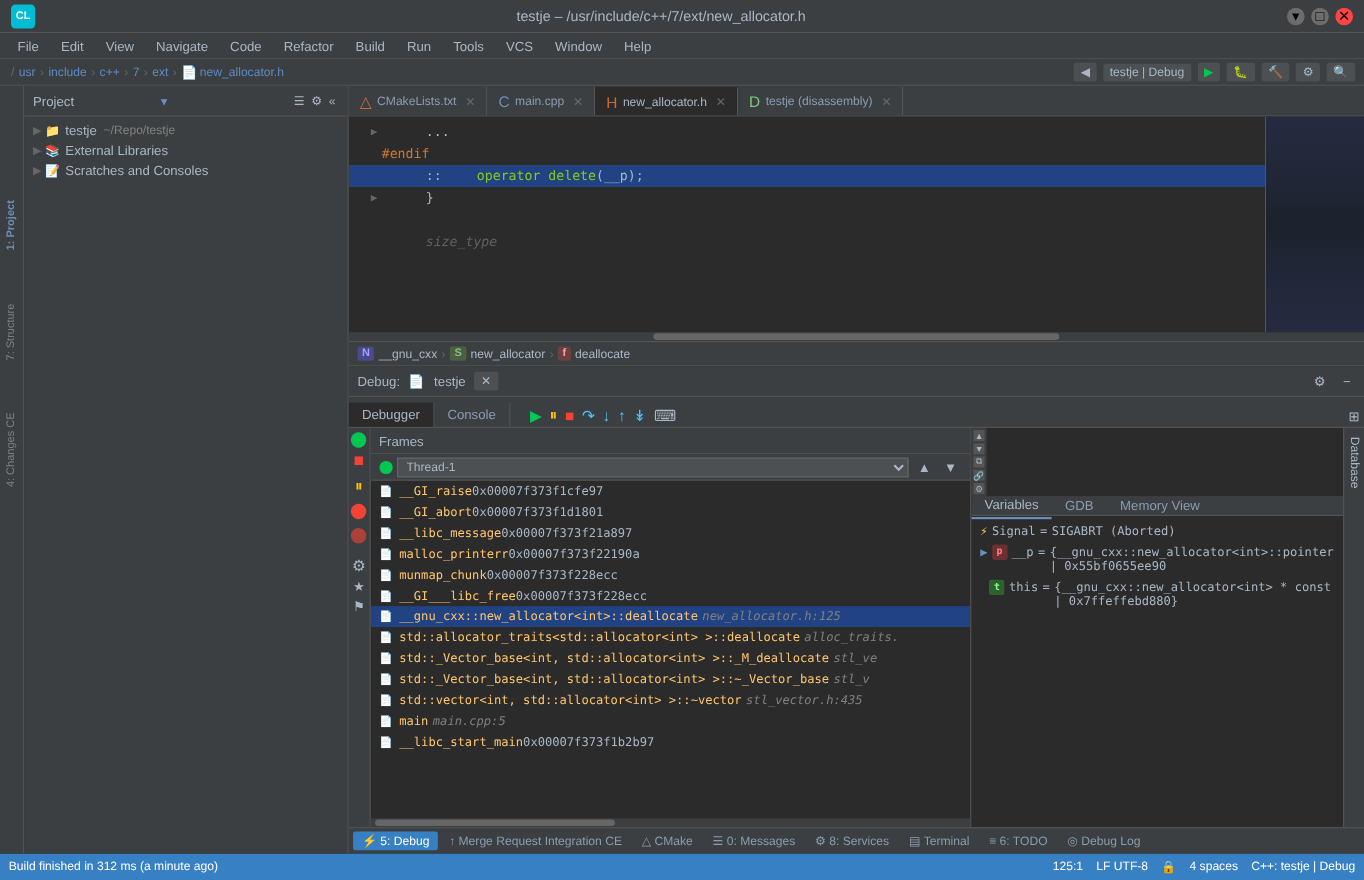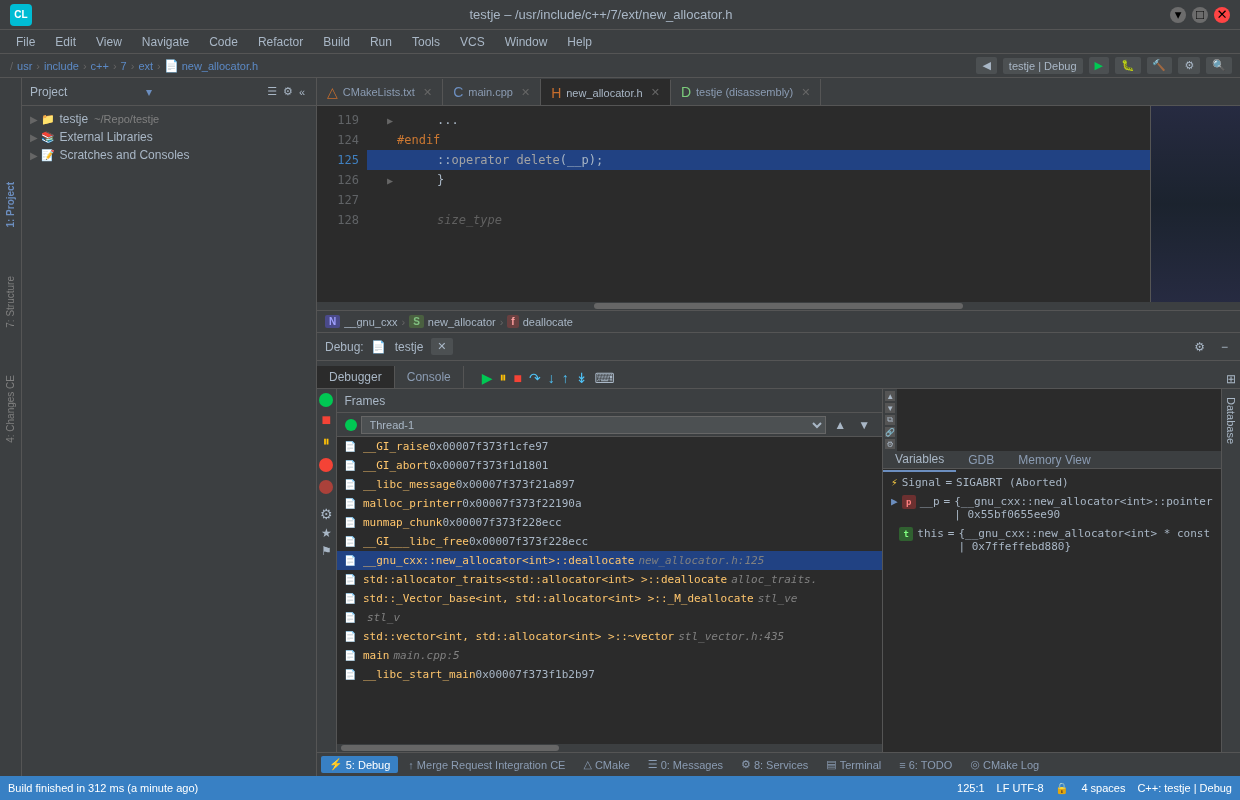--- a/index.html
+++ b/index.html
@@ -53,21 +53,21 @@
     #editor-area { flex: 1; display: flex; flex-direction: column; background: #2b2b2b; }
     #warning-bar { background: #4a4000; color: #d4c06e; padding: 6px 12px; font-size: 12px; border-bottom: 1px solid #6a5c00; display: flex; align-items: center; gap: 8px; }
     #code-area { flex: 1; display: flex; overflow: hidden; position: relative; }
     #line-numbers { width: 50px; background: #2b2b2b; padding: 4px 0; text-align: right; padding-right: 8px; font-size: 12px; font-family: monospace; color: #606366; line-height: 20px; }
     #code-content { flex: 1; padding: 4px 0; font-size: 12px; font-family: monospace; overflow: hidden; }
     .code-line { height: 20px; padding-left: 20px; display: flex; align-items: center; white-space: nowrap; }
     .code-line.active-line { background: #214283; }
     .fold-btn { color: #666; margin-right: 4px; font-size: 10px; cursor: pointer; }
     .kw { color: #cc7832; }
     .op { color: #a9b7c6; }
-    .fn { color: #a3a3a3; }
+    .fn { color: #84cc16; margin-left: 32px; }
     .minimap { position: absolute; right: 0; top: 0; width: 90px; height: 100%; background: #1e1e1e; border-left: 1px solid #555; }
     .minimap-content { background: linear-gradient(180deg, #2a3050 0%, #1a2535 50%, #2a3050 100%); width: 100%; height: 100%; opacity: 0.7; }
     #scrollbar-h { height: 8px; background: #3c3f41; }
 
     
     #code-breadcrumb { height: 22px; background: #3c3f41; display: flex; align-items: center; padding: 0 8px; font-size: 11px; color: #a9b7c6; border-top: 1px solid #555; gap: 4px; }
     .cb-sep { color: #666; }
 
     
     #debug-panel { height: 420px; background: #2b2b2b; border-top: 1px solid #555; display: flex; flex-direction: column; }
@@ -249,28 +249,20 @@
         <span class="tab-dot-dis">D</span>
         <span>testje (disassembly)</span>
         <span class="tab-close">✕</span>
       </div>
     </div>
 
     <div id="editor-area">
 
 
       <div id="code-area">
-        <div id="line-numbers">
-          <div style="height:20px;">119</div>
-          <div style="height:20px;">124</div>
-          <div style="height:20px; color:#4080c0;">125</div>
-          <div style="height:20px;">126</div>
-          <div style="height:20px;">127</div>
-          <div style="height:20px;">128</div>
-        </div>
         <div id="code-content">
           <div class="code-line">
             <span class="fold-btn">▶</span>
             <span style="color:#a9b7c6; padding-left:40px;">...</span>
           </div>
           <div class="code-line">
             <span style="padding-left:10px;"><span class="kw">#endif</span></span>
           </div>
           <div class="code-line active-line">
             <span style="padding-left:50px;"><span class="op">::</span><span class="fn">operator delete</span><span style="color:#a9b7c6;margin-top:22px;">(__p);</span></span>
@@ -401,20 +393,21 @@
               <span class="frame-func">std::allocator_traits&lt;std::allocator&lt;int&gt; &gt;::deallocate</span>
               <span class="frame-file">alloc_traits.</span>
             </div>
             <div class="frame-item">
               <span class="frame-icon">📄</span>
               <span class="frame-func">std::_Vector_base&lt;int, std::allocator&lt;int&gt; &gt;::_M_deallocate</span>
               <span class="frame-file">stl_ve</span>
             </div>
             <div class="frame-item">
               <span class="frame-icon">📄</span>
+              <span class="frame-func">std::_Vector_base&lt;int, std::allocator&lt;int&gt; &gt;::~_Vector_base</span>
               <span class="frame-file">stl_v</span>
             </div>
             <div class="frame-item">
               <span class="frame-icon">📄</span>
               <span class="frame-func">std::vector&lt;int, std::allocator&lt;int&gt; &gt;::~vector</span>
               <span class="frame-file">stl_vector.h:435</span>
             </div>
             <div class="frame-item">
               <span class="frame-icon">📄</span>
               <span class="frame-func">main</span>
@@ -505,21 +498,21 @@
       <div class="bottom-tab">
         <span class="bt-icon">▤</span>
         <span>Terminal</span>
       </div>
       <div class="bottom-tab">
         <span class="bt-icon">≡</span>
         <span>6: TODO</span>
       </div>
       <div class="bottom-tab">
         <span class="bt-icon">◎</span>
-        <span>CMake Log</span>
+        <span>Debug Log</span>
       </div>
     </div>
   </div>
 </div>
 
 <div id="statusbar">
   <span>Build finished in 312 ms (a minute ago)</span>
   <div id="statusbar-right">
     <span>125:1</span>
     <span>LF  UTF-8</span>

